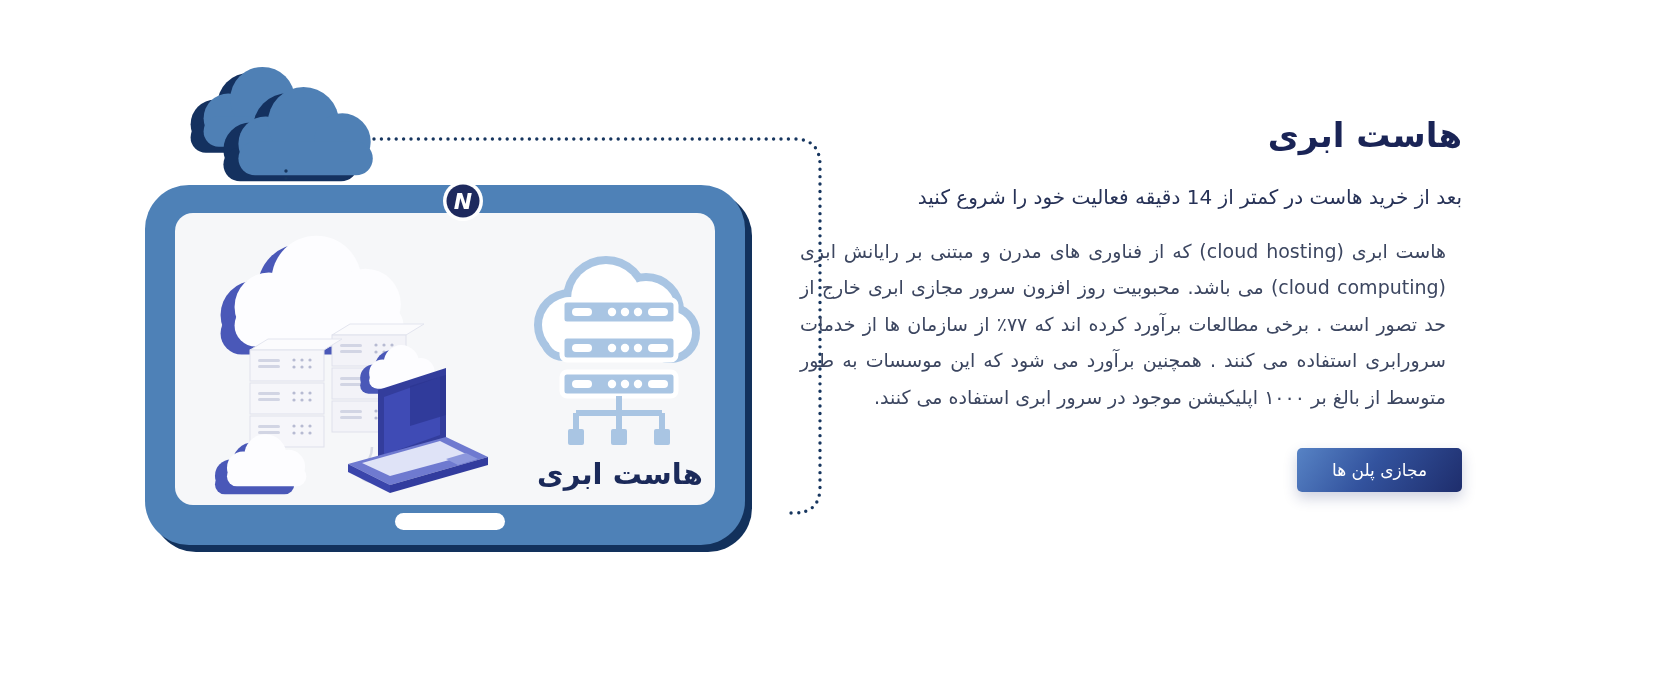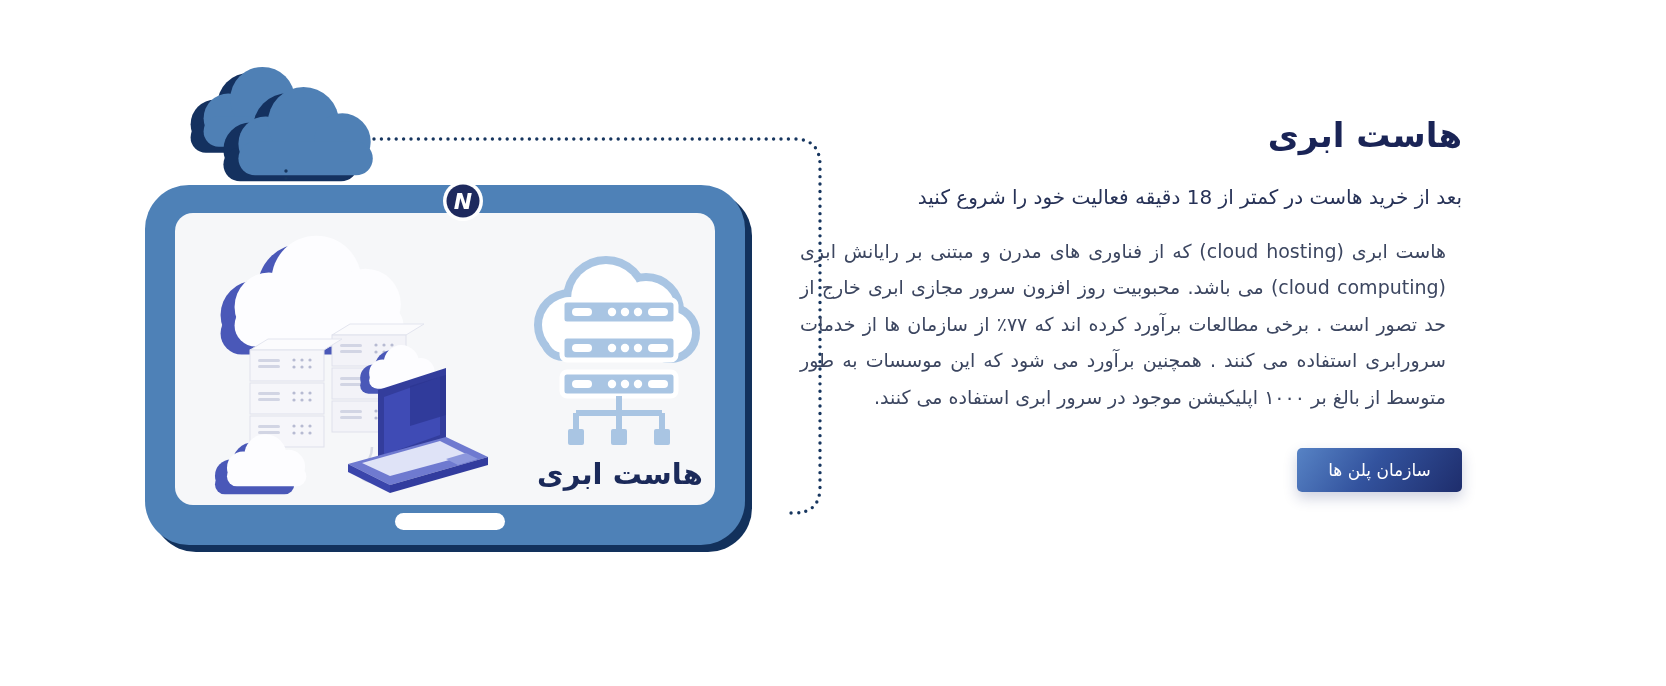--- a/index.html
+++ b/index.html
@@ -267,20 +267,20 @@
           </g>
         </g>
       </g>
     </svg>
 
     <div class="tablet-caption">هاست ابری</div>
   </div>
 
   <div class="content">
     <h1>هاست ابری</h1>
-    <p class="subtitle">بعد از خرید هاست در کمتر از 18 دقیقه فعالیت خود را شروع کنید</p>
+    <p class="subtitle">بعد از خرید هاست در کمتر از 14 دقیقه فعالیت خود را شروع کنید</p>
     <p class="paragraph">هاست ابری (cloud hosting) که از فناوری های مدرن و مبتنی بر رایانش ابری (cloud computing) می باشد. محبوبیت روز افزون سرور مجازی ابری خارج از حد تصور است . برخی مطالعات برآورد کرده اند که ۷۷٪ از سازمان ها از خدمات سرورابری استفاده می کنند . همچنین برآورد می شود که این موسسات به طور متوسط از بالغ بر ۱۰۰۰ اپلیکیشن موجود در سرور ابری استفاده می کنند.</p>
     <div class="cta-row">
-      <button class="cta">سازمان پلن ها</button>
+      <button class="cta">مجازی پلن ها</button>
     </div>
   </div>
 
 </div>
 
 </body></html>

